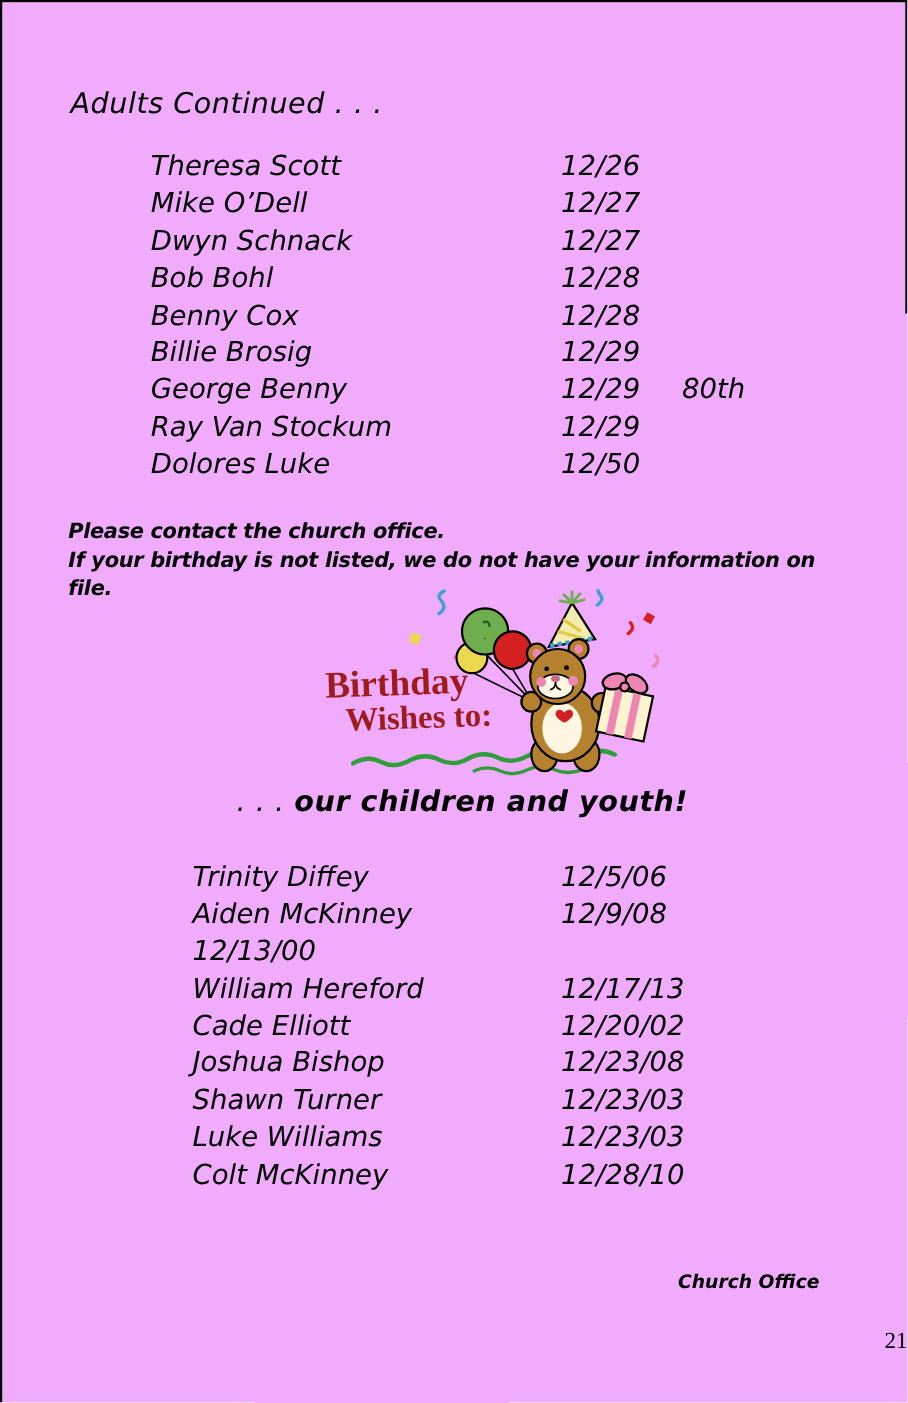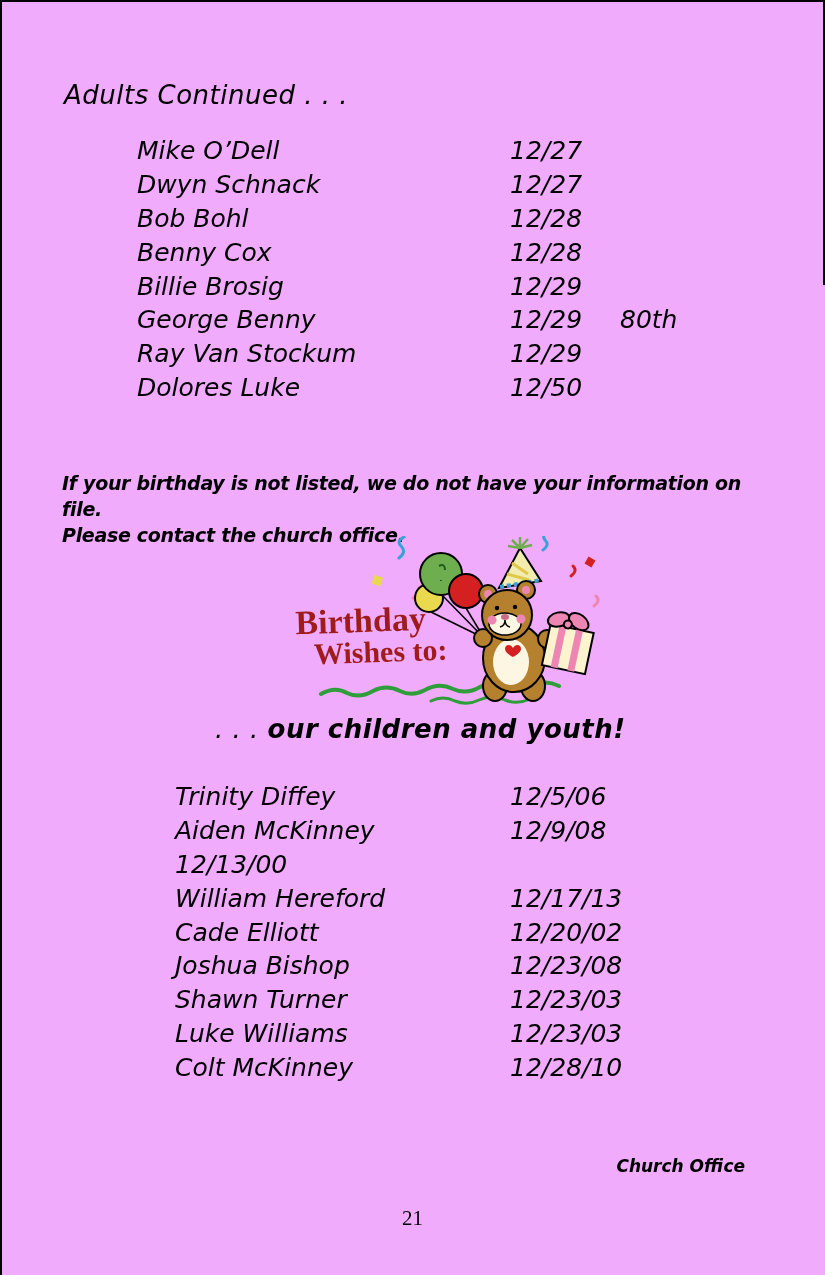--- a/index.html
+++ b/index.html
@@ -36,36 +36,41 @@
     position:absolute; left:215px; top:714px;
     font-size:26px; font-style:italic; letter-spacing:0.5px;
   }
   .children-heading .bold-part { font-weight:bold; }
 
   .footer-right {
     position:absolute; right:80px; top:1156px;
     font-size:17px; font-style:italic; font-weight:600;
   }
   .page-number {
-    position:absolute; top:1206px; left:0; width:100%; text-align:center;
+    position:absolute; top:1206px; left:0; width:100%; text-align:right;
     font-family:"Liberation Serif", serif; font-size:21px;
   }
 </style>
 </head>
 <body>
 
 <div class="page">
   <div class="scan-border-top"></div>
   <div class="scan-border-left"></div>
   <div class="scan-border-right"></div>
 
   <div class="adults-heading">Adults Continued . . .</div>
 
   <div class="bday-list adults-list">
     <div class="bday-row">
+      <span class="bday-name">Theresa Scott</span>
+      <span class="bday-date">12/26</span>
+      <span class="bday-extra"></span>
+    </div>
+    <div class="bday-row">
       <span class="bday-name">Mike O’Dell</span>
       <span class="bday-date">12/27</span>
       <span class="bday-extra"></span>
     </div>
     <div class="bday-row">
       <span class="bday-name">Dwyn Schnack</span>
       <span class="bday-date">12/27</span>
       <span class="bday-extra"></span>
     </div>
     <div class="bday-row">
@@ -94,22 +99,22 @@
       <span class="bday-extra"></span>
     </div>
     <div class="bday-row">
       <span class="bday-name">Dolores Luke</span>
       <span class="bday-date">12/50</span>
       <span class="bday-extra"></span>
     </div>
   </div>
 
   <div class="notice">
+    <div>Please contact the church office.</div>
     <div>If your birthday is not listed, we do not have your information on file.</div>
-    <div>Please contact the church office.</div>
   </div>
 
   <svg class="clipart" viewBox="0 0 332 170" xmlns="http://www.w3.org/2000/svg">
 
     <g>
       <path d="M40,158 q14,-8 26,-1 q12,6 26,-2 q13,-7 27,0 q12,6 25,-1 q14,-8 28,-1 q13,6 27,-2 q13,-7 26,0 q12,6 25,-1 q14,-7 28,0" fill="none" stroke-width="4" stroke-linecap="round" stroke="#2f9e3a"></path>
       <path d="M150,165 q12,-6 24,0 q12,5 24,-1 q13,-6 26,0 q12,5 25,-1" fill="none" stroke-width="3" stroke-linecap="round" stroke="#2f9e3a"></path>
     </g>
 
     <g stroke-width="3" fill="none" stroke-linecap="round">

